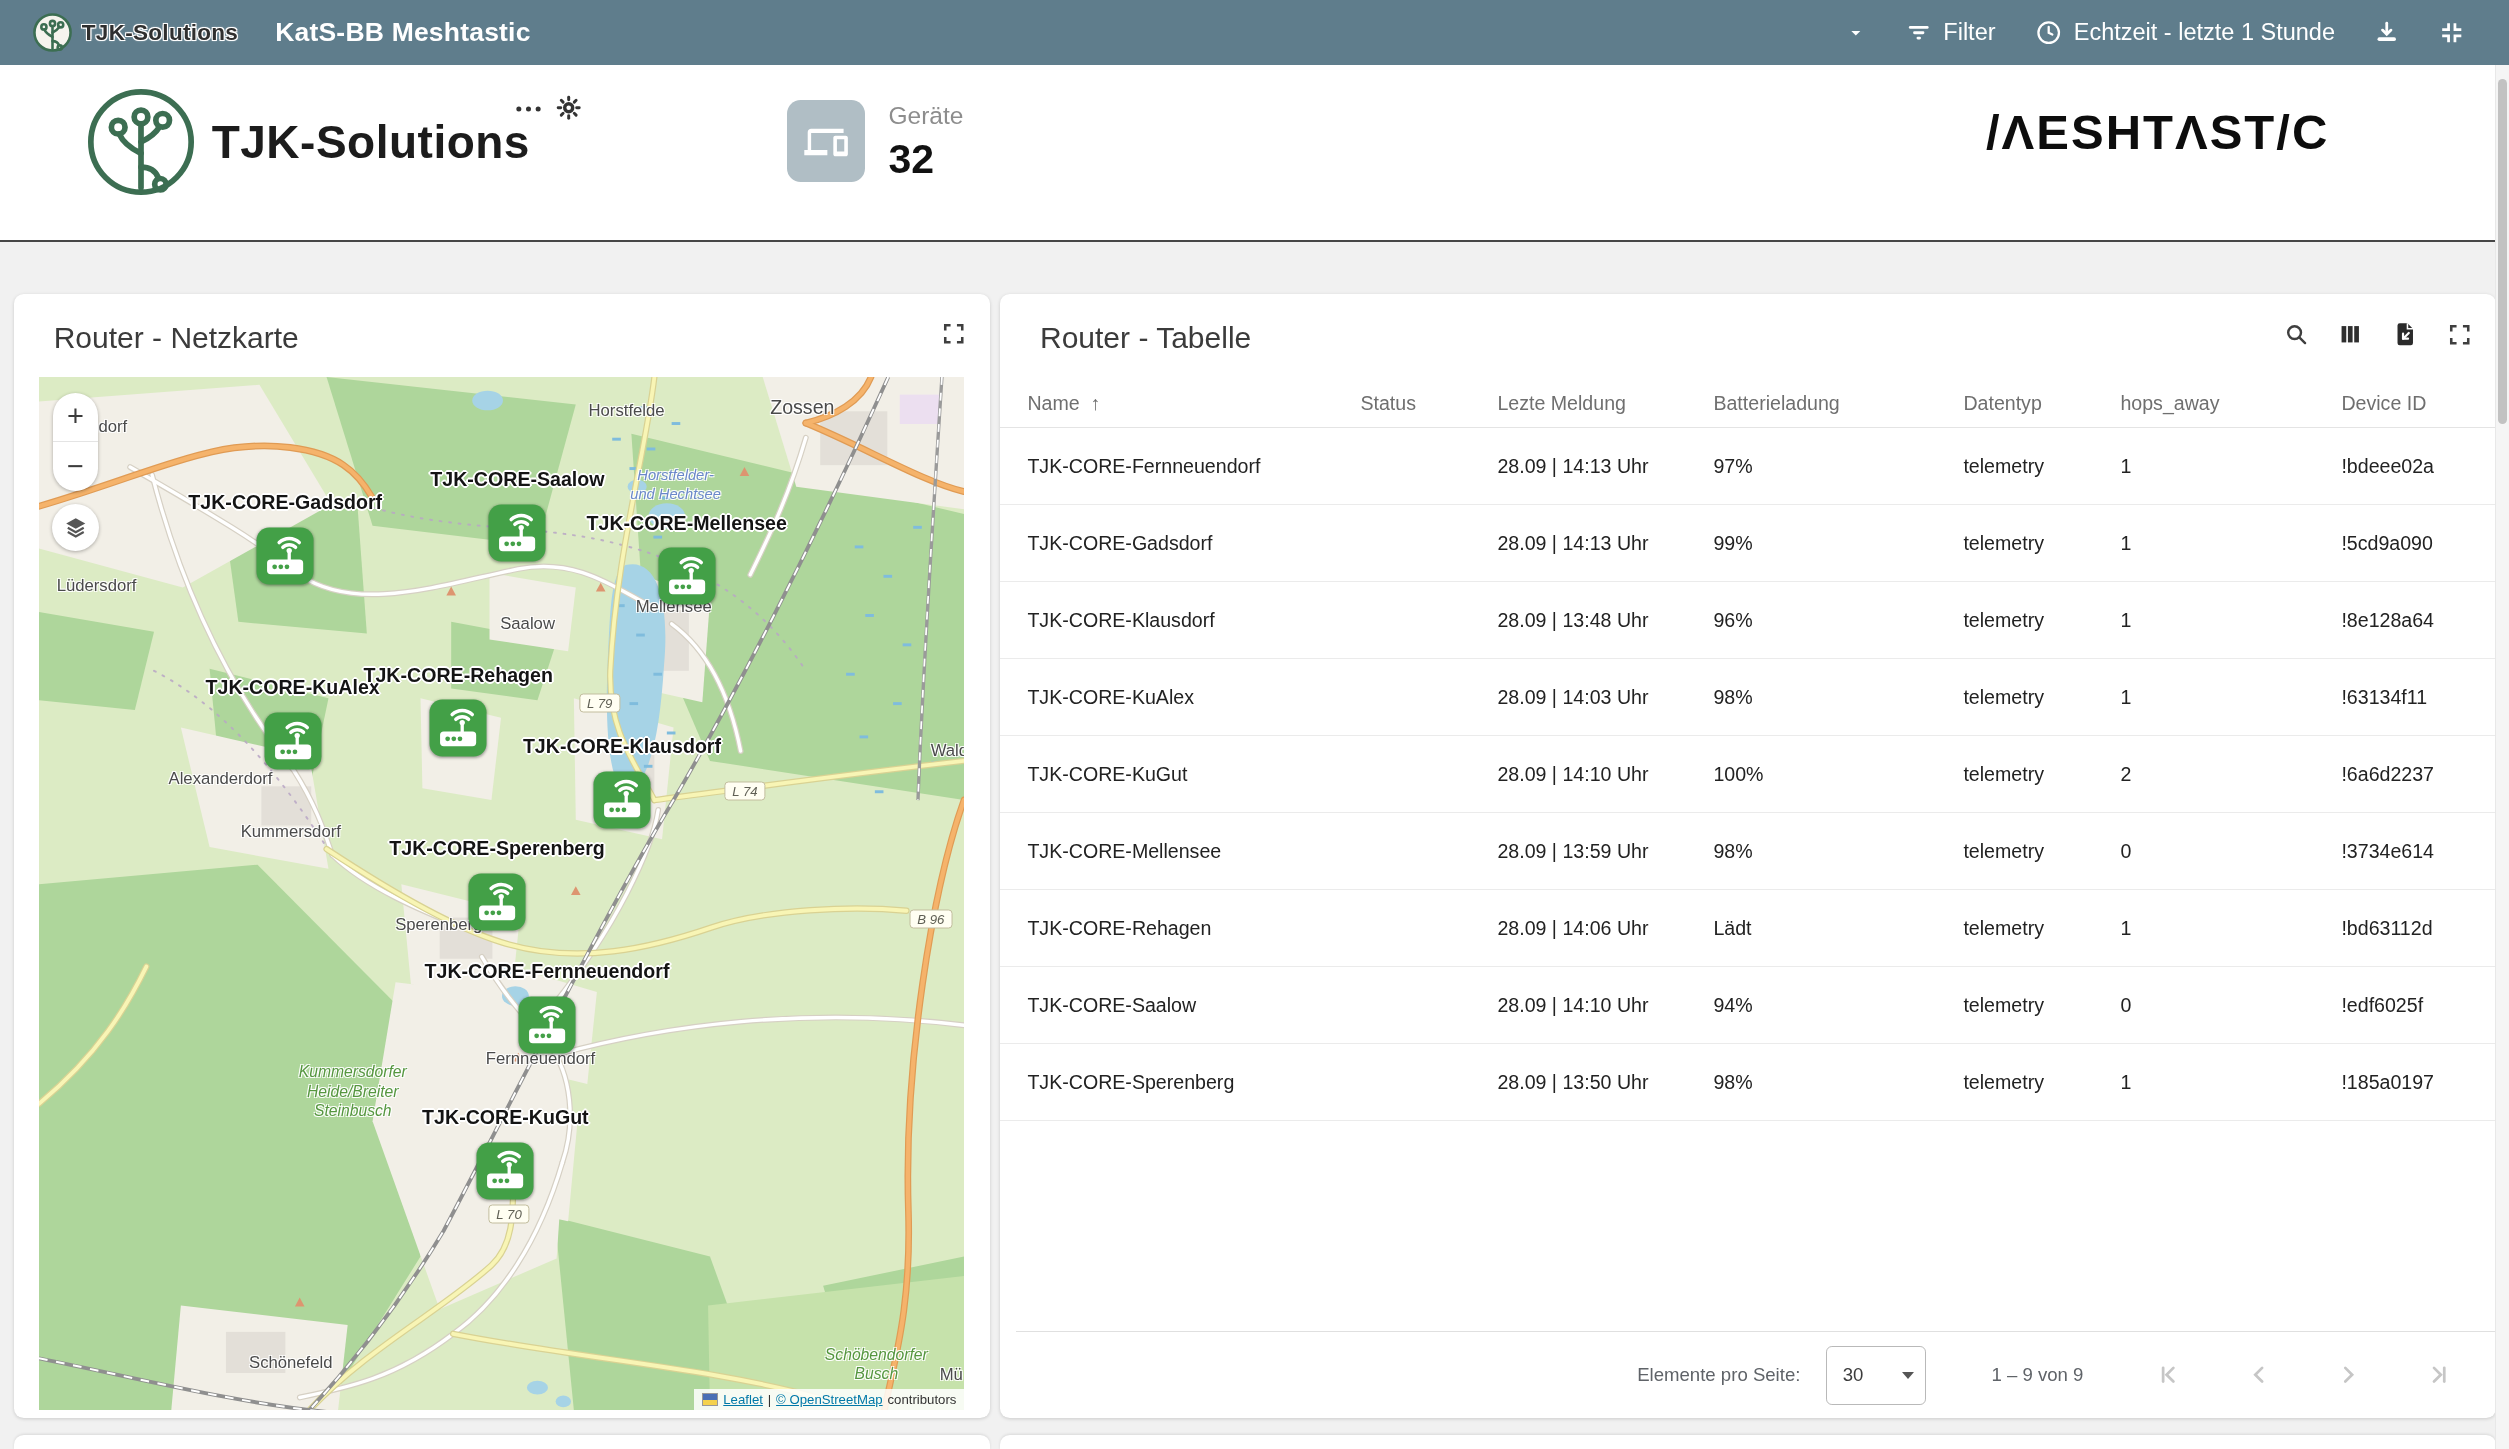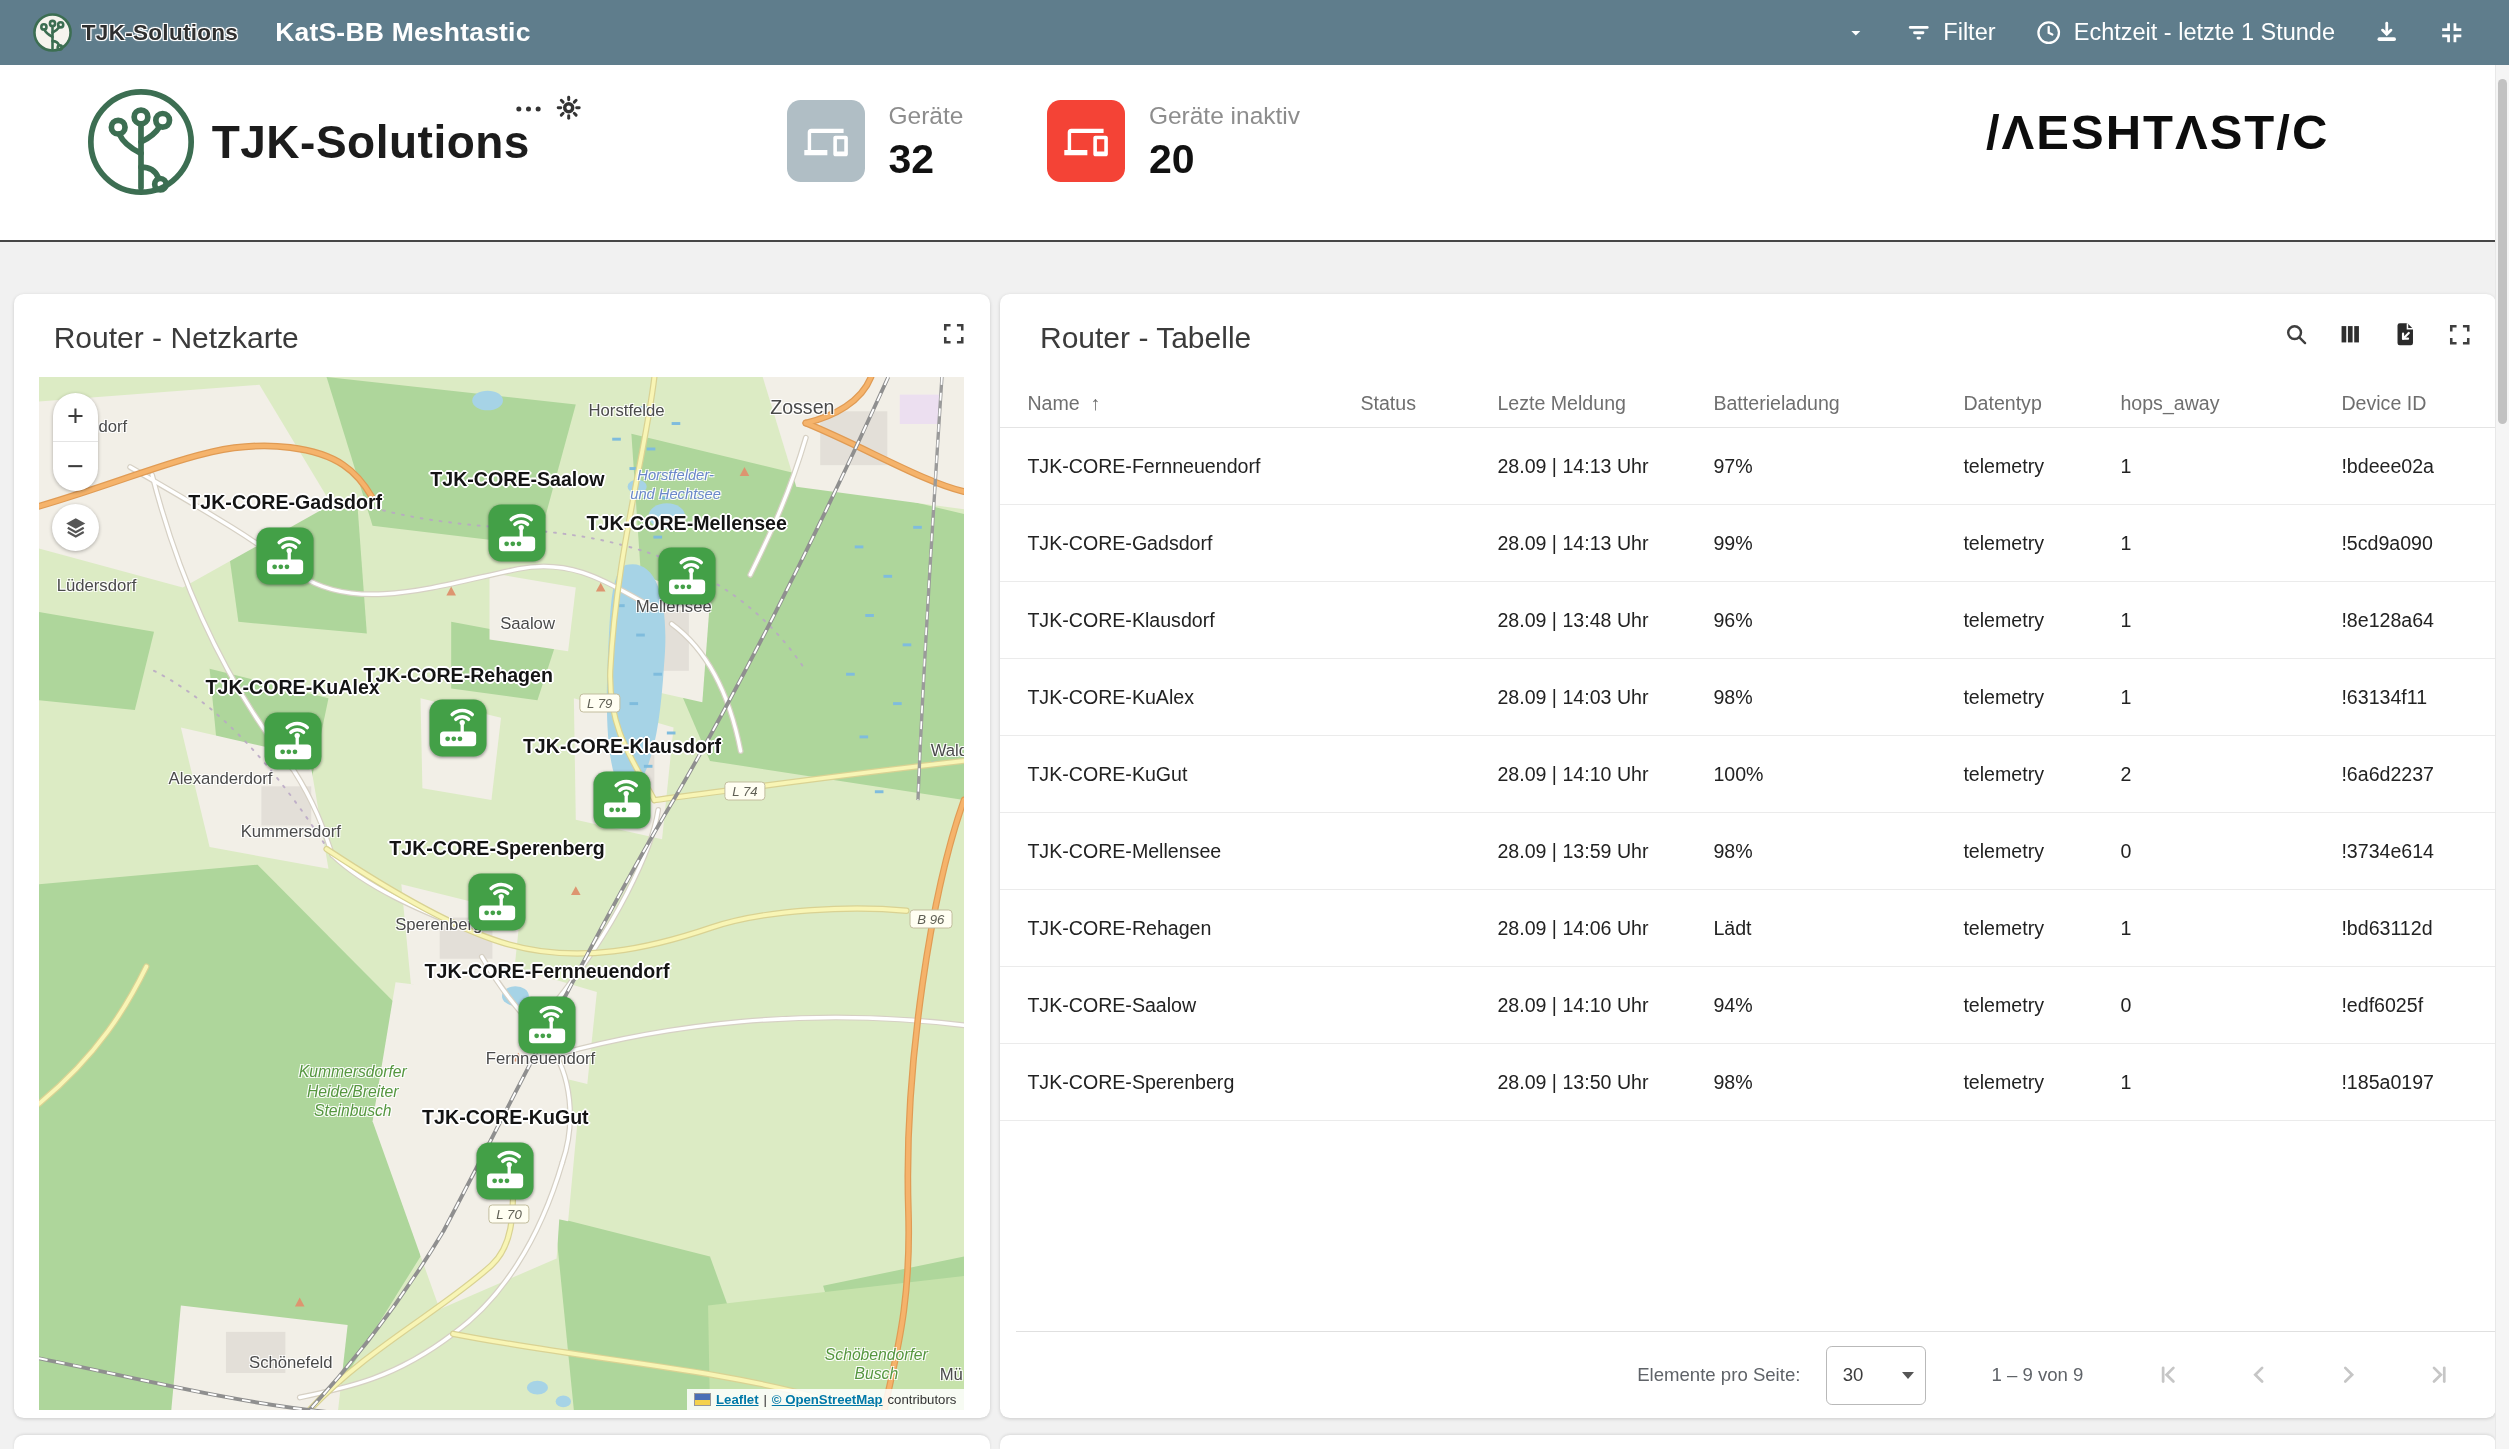--- a/index.html
+++ b/index.html
@@ -61,21 +61,21 @@
      transform:translate(-50%,-50%);box-shadow:0 1px 2.9px rgba(0,0,0,.35);z-index:5;cursor:pointer;}
   .marker svg{position:absolute;inset:3.9px;}
   .zoomctl{position:absolute;left:13.7px;top:15.7px;width:45px;height:98px;background:#fff;border-radius:23.5px;
      box-shadow:0 1px 3.9px rgba(0,0,0,.3);z-index:10;display:flex;flex-direction:column;}
   .zoomctl .zb{flex:1;display:flex;align-items:center;justify-content:center;font-size:29px;color:#3c3c3c;cursor:pointer;}
   .zoomctl .zb:first-child{border-bottom:1px solid #e4e4e4;}
   .layersctl{position:absolute;left:12.7px;top:127px;width:47px;height:47px;border-radius:50%;background:#fff;
      box-shadow:0 1px 3.9px rgba(0,0,0,.3);z-index:10;display:flex;align-items:center;justify-content:center;cursor:pointer;}
   .attribution{position:absolute;right:0;bottom:0;background:rgba(255,255,255,.85);z-index:12;
      font-size:13.2px;color:#333;padding:2.9px 7.8px;display:flex;align-items:center;gap:4.9px;white-space:nowrap;}
-  .attribution a{color:#0078A8;text-decoration:underline;cursor:pointer;font-weight:bold;}
+  .attribution a{color:#0078A8;text-decoration:underline;cursor:pointer;}
   .uaflag{display:inline-block;width:14.7px;height:10.8px;background:linear-gradient(#4a6fb5 50%,#f5d24b 50%);
      border:0.5px solid #999;}
 
   
   .tgrid{display:grid;grid-template-columns:333px 137px 216px 250px 157px 221px 1fr;align-items:center;}
   .thead{position:absolute;left:0;right:0;top:86px;height:47px;padding-left:27.4px;border-bottom:1px solid #e4e4e4;
      color:#6f6f6f;font-size:19.6px;}
   .thead .th{cursor:pointer;display:flex;align-items:center;gap:11px;}
   .tbody{position:absolute;left:0;right:0;top:134px;}
   .trow{height:76px;padding-left:27.4px;border-bottom:1px solid #ebebeb;font-size:19.6px;color:#222;}
@@ -204,32 +204,20 @@
         <div class="stat">
     <div class="stat-icon" style="background: rgb(176, 190, 197);">
       <svg viewBox="0 0 26 24" fill="#fff">
         <path d="M4 7 H23 V4.6 H4 C2.9 4.6 2 5.5 2 6.6 V17 H0 V20 H13.5 V17 H4 Z"></path>
         <path d="M24.3 8.6 H18.2 C17.55 8.6 17 9.15 17 9.8 V19.4 C17 20.05 17.55 20.6 18.2 20.6 H24.3 C24.95 20.6 25.5 20.05 25.5 19.4 V9.8 C25.5 9.15 24.95 8.6 24.3 8.6 M23.4 17.8 H19.1 V10.7 H23.4 Z"></path>
       </svg>
     </div>
     <div class="stat-texts">
       <div class="stat-label">Geräte</div>
       <div class="stat-value">32</div>
-    </div>
-  </div>
-        <div class="stat">
-    <div class="stat-icon" style="background: rgb(244, 67, 54);">
-      <svg viewBox="0 0 26 24" fill="#fff">
-        <path d="M4 7 H23 V4.6 H4 C2.9 4.6 2 5.5 2 6.6 V17 H0 V20 H13.5 V17 H4 Z"></path>
-        <path d="M24.3 8.6 H18.2 C17.55 8.6 17 9.15 17 9.8 V19.4 C17 20.05 17.55 20.6 18.2 20.6 H24.3 C24.95 20.6 25.5 20.05 25.5 19.4 V9.8 C25.5 9.15 24.95 8.6 24.3 8.6 M23.4 17.8 H19.1 V10.7 H23.4 Z"></path>
-      </svg>
-    </div>
-    <div class="stat-texts">
-      <div class="stat-label">Geräte inaktiv</div>
-      <div class="stat-value">20</div>
     </div>
   </div>
       </div>
     <div class="mesh-logo">/ΛESHTΛST/C</div>
   </div>
 
   <div class="panel" id="map-panel">
     <div class="panel-title">Router - Netzkarte</div>
     <div class="panel-icons">
       <svg class="pic" width="25.5" height="25.5" viewBox="0 0 24 24" fill="none" stroke="#3f3f3f" stroke-width="2.4">

